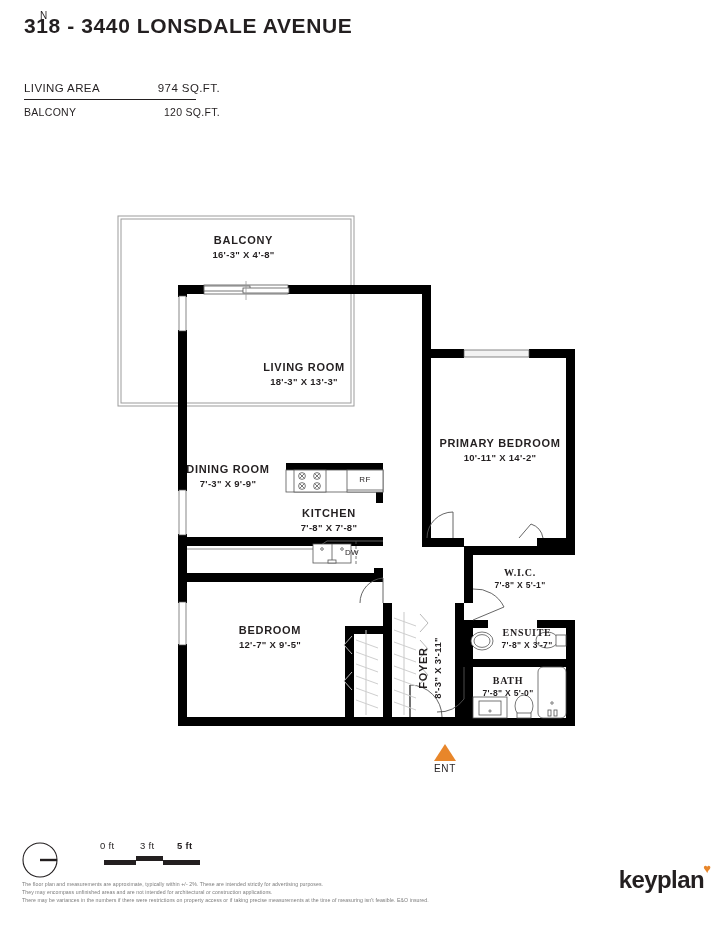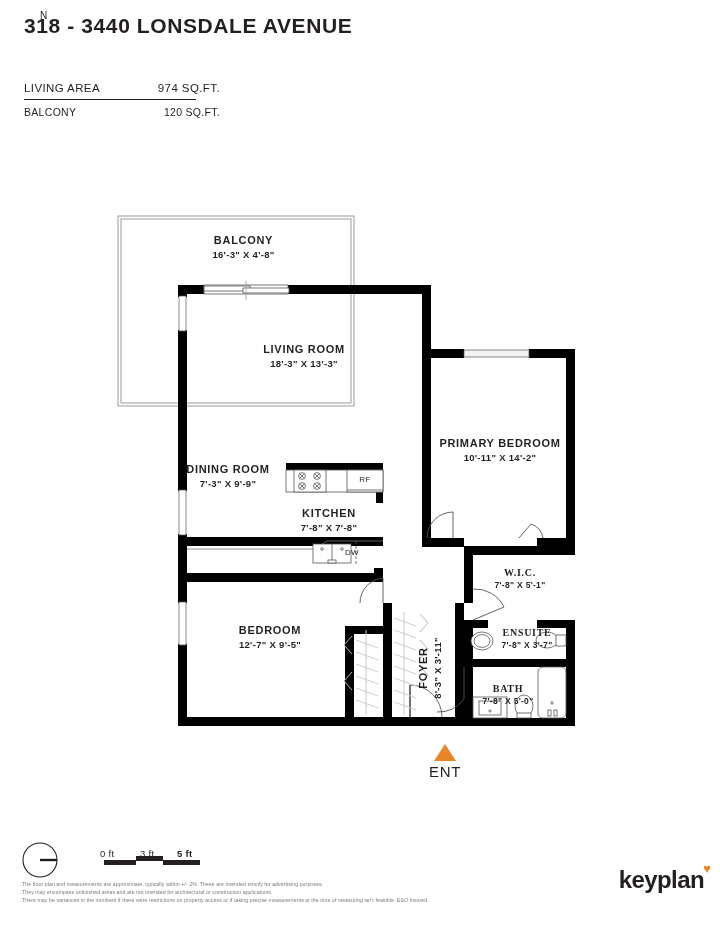--- a/index.html
+++ b/index.html
@@ -101,33 +101,33 @@
 
   
   #ent-marker { position: absolute; text-align: center; }
   #ent-tri {
     width: 0; height: 0;
     border-left: 11px solid transparent;
     border-right: 11px solid transparent;
     margin: 0 auto;
   }
   #ent-label {
-    font-size: 15px;
+    font-size: 10px;
     letter-spacing: 0.6px;
     margin-top: 2px;
     color: #231f20;
   }
   #compass-n {
     position: absolute;
     left: 40px; top: 10px;
     font-size: 10px;
     letter-spacing: 0.4px;
     color: #231f20;
   }
-  #scalebar { position: absolute; left: 100px; top: 840px; width: 110px; margin-top: 8px; }
+  #scalebar { position: absolute; left: 100px; top: 840px; width: 110px; }
   .scale-ticks {
     position: relative;
     height: 13px;
     font-size: 9.5px;
     letter-spacing: 0.3px;
     color: #231f20;
   }
   .scale-ticks span { position: absolute; top: 0; }
 
   #disclaimer {
@@ -371,21 +371,21 @@
     <rect x="136" y="856" width="27" height="5"></rect>
     <rect x="163" y="860" width="37" height="5"></rect>
   </g>
 </svg>
 
 <div class="room" style="left:171px; top:234px; width:145px;">
   <div class="rname">BALCONY</div>
   <div class="rdim">16'-3"  X   4'-8"</div>
 </div>
 
-<div class="room" style="left:229px; top:343px; width:150px;">
+<div class="room" style="left:229px; top:361px; width:150px;">
   <div class="rname">LIVING ROOM</div>
   <div class="rdim">18'-3"  X   13'-3"</div>
 </div>
 
 <div class="room" style="left:183px; top:463px; width:90px;">
   <div class="rname">DINING ROOM</div>
   <div class="rdim">7'-3"  X   9'-9"</div>
 </div>
 
 <div class="room" style="left:286px; top:507px; width:86px;">
@@ -406,21 +406,21 @@
 <div class="room small" style="left:470px; top:567px; width:100px;">
   <div class="rname">W.I.C.</div>
   <div class="rdim">7'-8" X 5'-1"</div>
 </div>
 
 <div class="room small" style="left:477px; top:627px; width:100px;">
   <div class="rname">ENSUITE</div>
   <div class="rdim">7'-8" X 3'-7"</div>
 </div>
 
-<div class="room small" style="left:462px; top:675px; width:92px;margin-top:8px;">
+<div class="room small" style="left:462px; top:675px; width:92px;">
   <div class="rname">BATH</div>
   <div class="rdim">7'-8" X 5'-0"</div>
 </div>
 
 <div class="room vertical" style="left:375px; top:655px; width:110px;">
   <div class="rname">FOYER</div>
   <div class="rdim">8'-3"  X   3'-11"</div>
 </div>
 
 <div class="appliance-label" style="left:349px; top:475px; width:32px;">RF</div>

